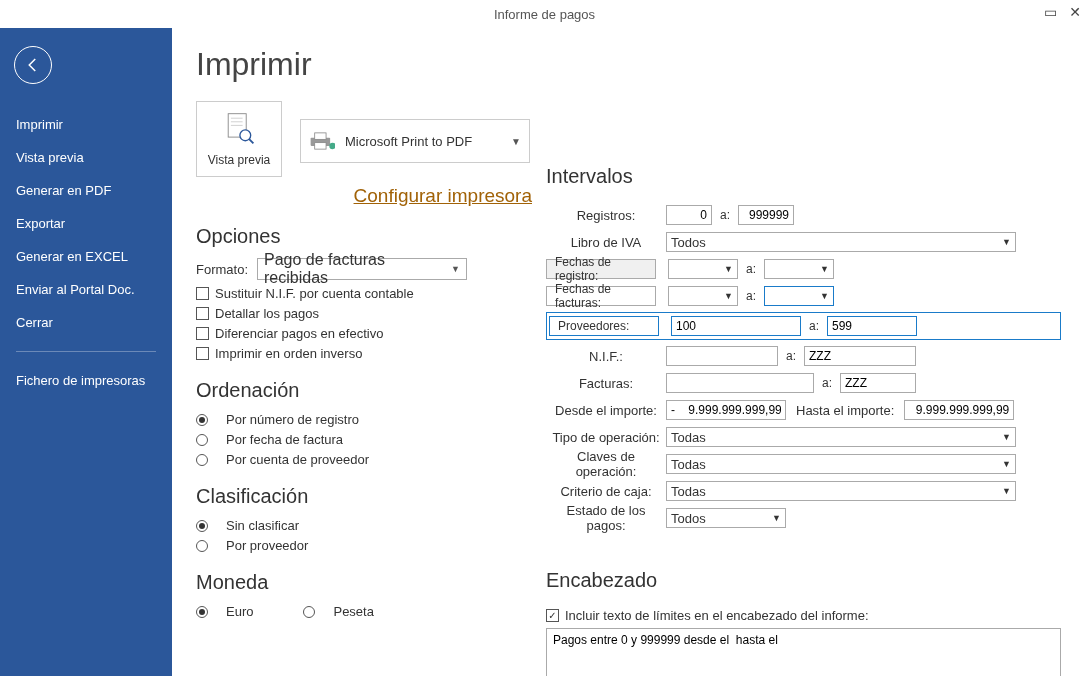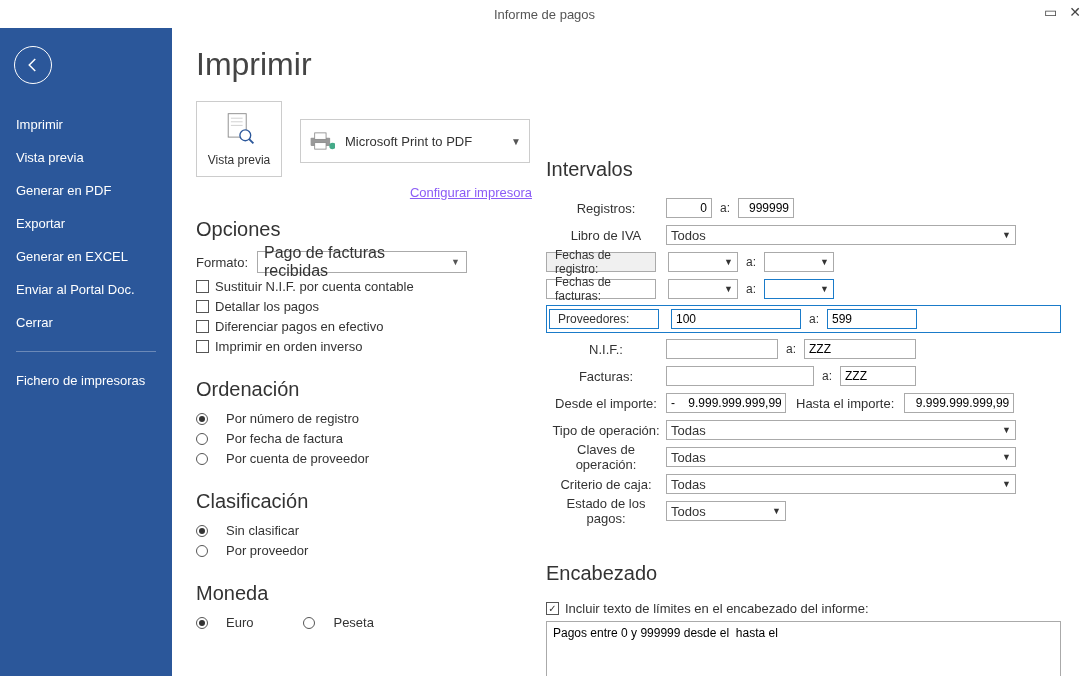--- a/index.html
+++ b/index.html
@@ -23,27 +23,27 @@
     
     .top-row { display: flex; gap: 18px; align-items: flex-start; margin-bottom: 8px; }
     .preview-btn { width: 86px; height: 76px; border: 1px solid #ccc; display: flex; flex-direction: column; align-items: center; justify-content: center; cursor: pointer; gap: 6px; }
     .preview-btn svg { width: 36px; height: 36px; }
     .preview-label { font-size: 12px; }
     .printer-select { width: 230px; height: 44px; border: 1px solid #ccc; display: flex; align-items: center; padding: 0 8px; cursor: pointer; gap: 10px; margin-top: 18px; }
     .printer-select svg { width: 26px; height: 22px; }
     .printer-name { flex: 1; font-size: 13px; }
     .dropdown-arrow { font-size: 10px; color: #555; }
     .config-link { text-align: right; width: 336px; margin-top: 6px; }
-    .config-link a { color: #8b5cf6; text-decoration: underline; font-size: 13px; cursor: pointer; }
+    .config-link a { color: #a16207; text-decoration: underline; font-size: 19px; cursor: pointer; }
     
     .columns { display: flex; gap: 60px; margin-top: 18px; }
     .left-col { width: 290px; }
     .right-col { flex: 1; }
     
-    .section-title { font-size: 20px; font-weight: 400; color: #333; margin-bottom: 10px; margin-top: 24px; }
+    .section-title { font-size: 20px; font-weight: 400; color: #333; margin-bottom: 10px; margin-top: 18px; }
     .section-title:first-child { margin-top: 0; }
     
     .form-row { display: flex; align-items: center; margin-bottom: 6px; gap: 6px; }
     .form-label { width: 55px; font-size: 13px; }
     .select-box { border: 1px solid #aaa; height: 22px; display: flex; align-items: center; padding: 0 6px; cursor: pointer; background: #fff; position: relative; }
     .select-box .sel-text { flex: 1; font-size: 16px; }
     .select-box .sel-arrow { font-size: 9px; color: #555; }
     
     .checkbox-row { display: flex; align-items: center; gap: 6px; margin-bottom: 5px; cursor: pointer; }
     .checkbox-box { width: 13px; height: 13px; border: 1px solid #555; display: flex; align-items: center; justify-content: center; background: #fff; }

